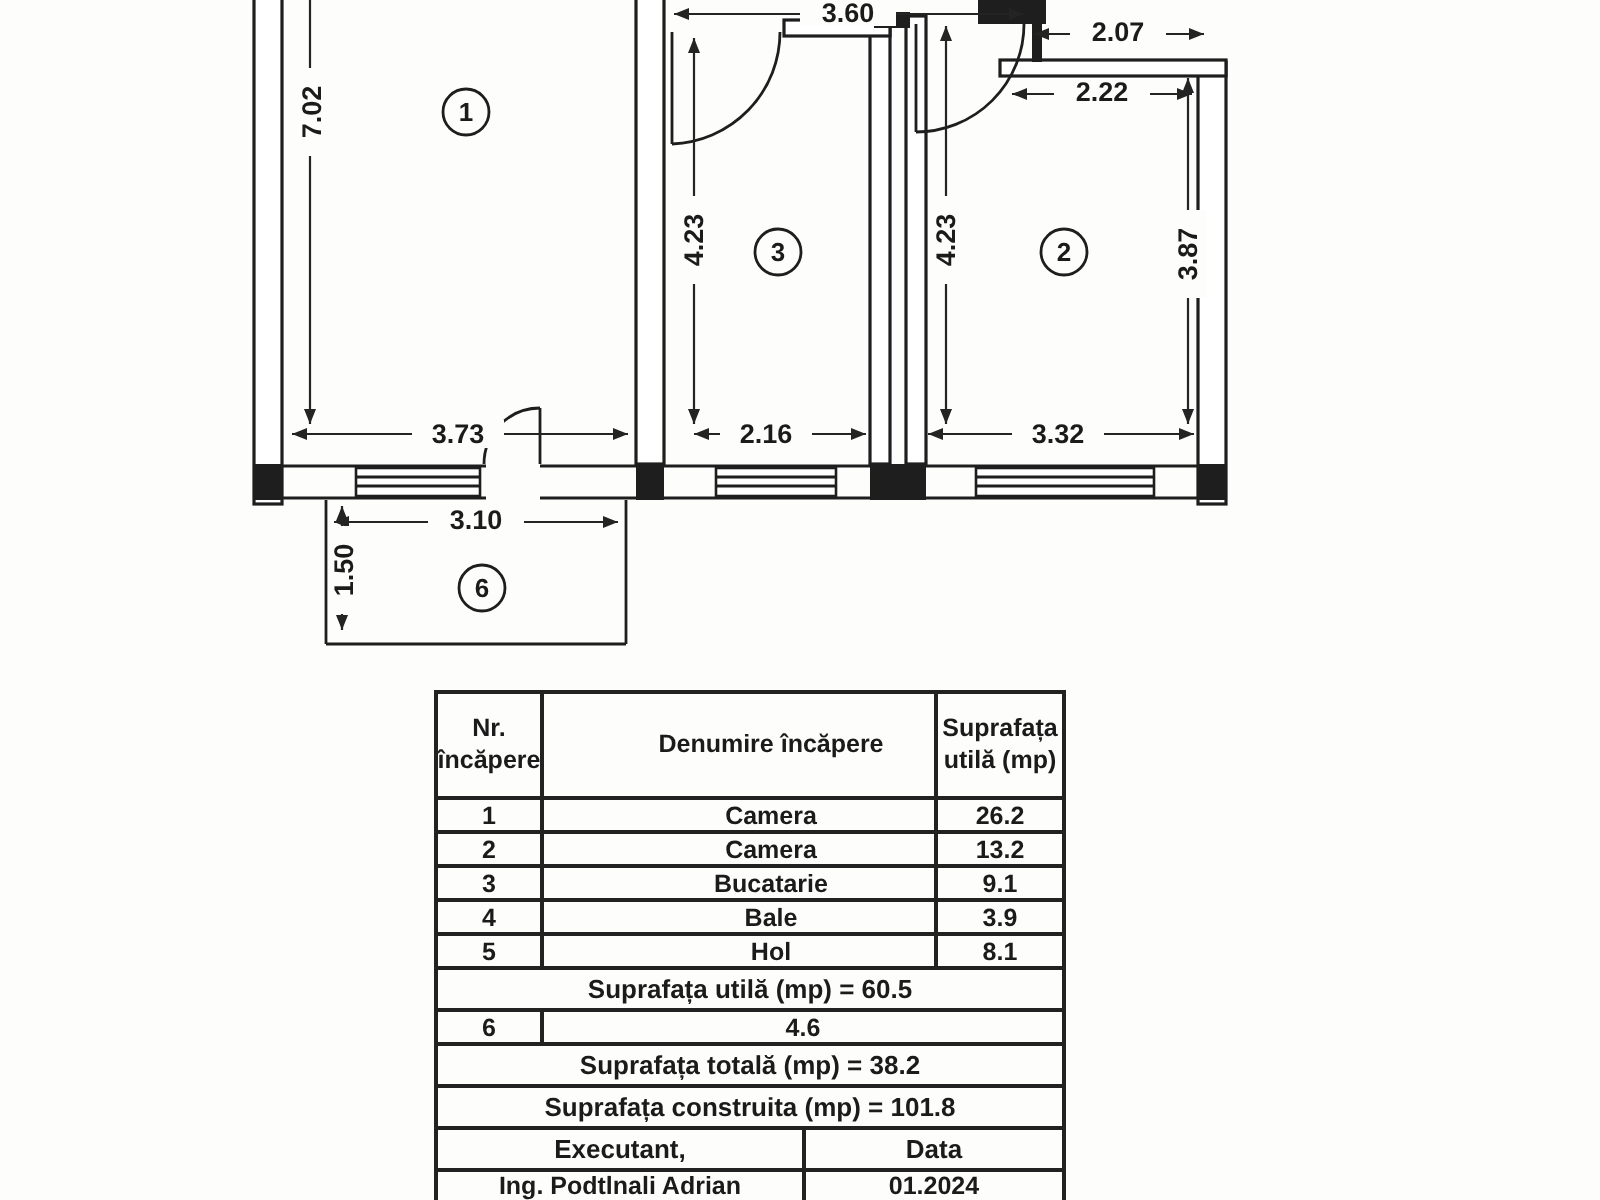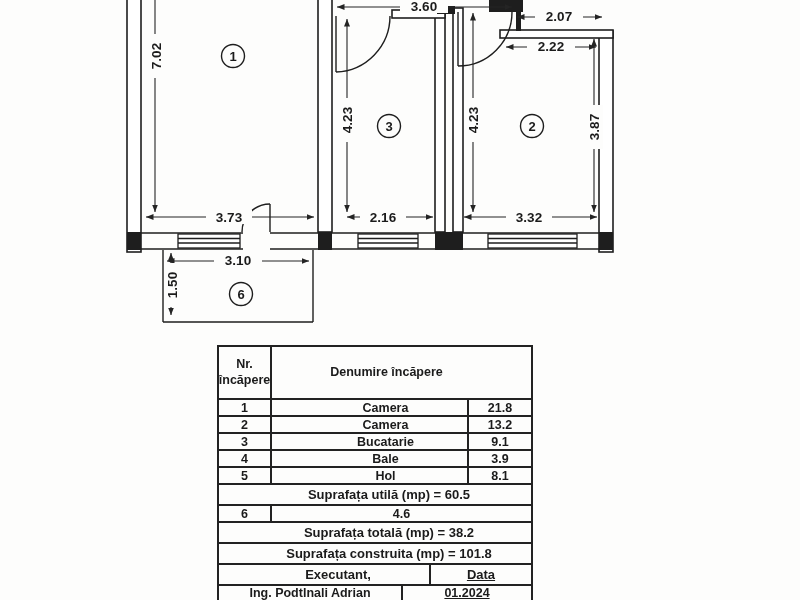--- a/index.html
+++ b/index.html
@@ -29,23 +29,23 @@
   }
   .trow { display:flex; border-bottom:2px solid #222; box-sizing:border-box; }
   .trow:last-child { border-bottom:none; }
   .tc {
     display:flex; align-items:center; justify-content:center; text-align:center;
     border-right:2px solid #222; box-sizing:border-box; overflow:hidden;
   }
   .tc:last-child { border-right:none; }
   .hdr  { height:53px; font-size:12.5px; line-height:1.25; }
   .drow { height:17px; font-size:12.5px; }
-  .mrow { height:21px; font-size:13px;padding-left:28px; }
+  .mrow { height:21px; font-size:13px; }
   .c1 { width:53px; }  .c2 { width:165px;margin-left:32px; } .c3 { flex:1; }
-  .e1 { width:184px; } .e2 { flex:1;text-decoration:underline; }
+  .e1 { width:184px; } .e2 { flex:1; }
   .lastrow { height:14px; font-size:12.5px; }
   .lastrow .tc { align-items:flex-start; padding-top:0; }
 </style>
 </head>
 <body>
 
 <div class="page">
 
   <svg class="plan" width="800" height="345" viewBox="0 0 800 345">
     <defs>
@@ -184,26 +184,32 @@
   <div class="area-table">
 
     <div class="trow hdr">
       <div class="tc c1">
         <div>
           <div>Nr.</div>
           <div>încăpere</div>
         </div>
       </div>
       <div class="tc c2">Denumire încăpere</div>
+      <div class="tc c3">
+        <div>
+          <div>Suprafața</div>
+          <div>utilă (mp)</div>
+        </div>
+      </div>
     </div>
 
     <div class="trow drow">
       <div class="tc c1">1</div>
       <div class="tc c2">Camera</div>
-      <div class="tc c3">21.8</div>
+      <div class="tc c3">26.2</div>
     </div>
     <div class="trow drow">
       <div class="tc c1">2</div>
       <div class="tc c2">Camera</div>
       <div class="tc c3">13.2</div>
     </div>
     <div class="trow drow">
       <div class="tc c1">3</div>
       <div class="tc c2">Bucatarie</div>
       <div class="tc c3">9.1</div>

